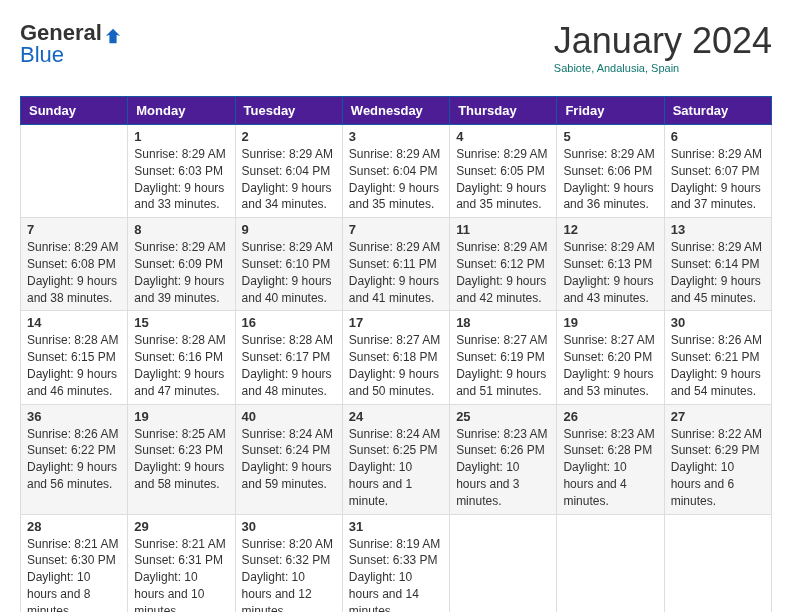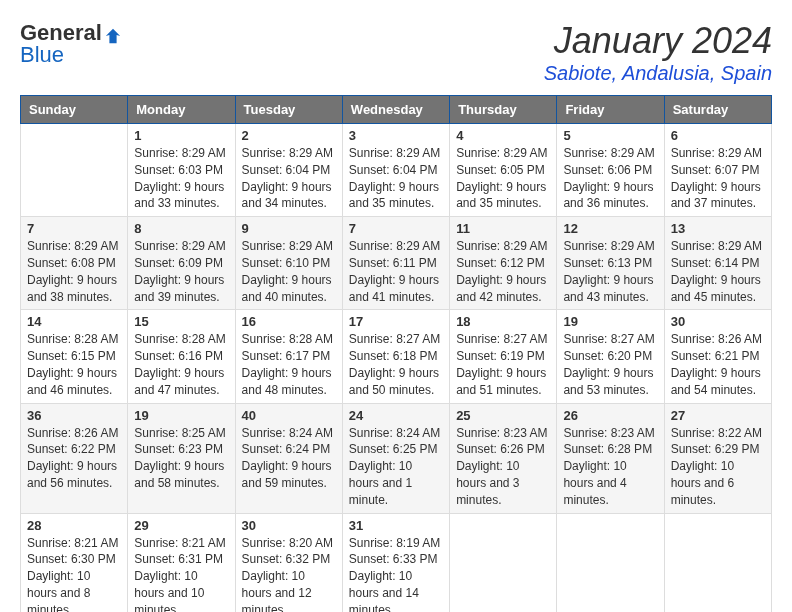--- a/index.html
+++ b/index.html
@@ -7,51 +7,51 @@
       font-family: Arial, sans-serif;
       background: #fff;
       width: 792px;
       min-height: 612px;
       padding: 20px;
     }
     .header-area {
       display: flex;
       justify-content: space-between;
       align-items: flex-start;
-      margin-bottom: 10px;
+      margin-bottom: 22px;
     }
     .logo-area {
       display: flex;
       flex-direction: column;
       align-items: flex-start;
     }
     .logo-icon {
       display: inline-block;
       width: 18px;
       height: 18px;
       margin-left: 2px;
       vertical-align: middle;
     }
-    .title-area { text-align: right; font-style: italic; }
+    .title-area { text-align: left; }
     .month-title {
       font-size: 36px;
       color: #333;
       font-weight: normal;
     }
     .location-subtitle {
-      font-size: 20px;
-      color: #1d4ed8;
+      font-size: 11px;
+      color: #0f766e;
     }
     .calendar {
       width: 100%;
       border-collapse: collapse;
       border: 1px solid #ccc;
     }
     .calendar th {
-      background-color: #737373;
+      background-color: #4c1d95;
       color: #fff;
       text-align: left;
       padding: 6px 8px;
       font-size: 13px;
       border: 1px solid #1255a0;
     }
     .calendar td {
       vertical-align: top;
       padding: 4px 6px;
       border: 1px solid #ddd;

